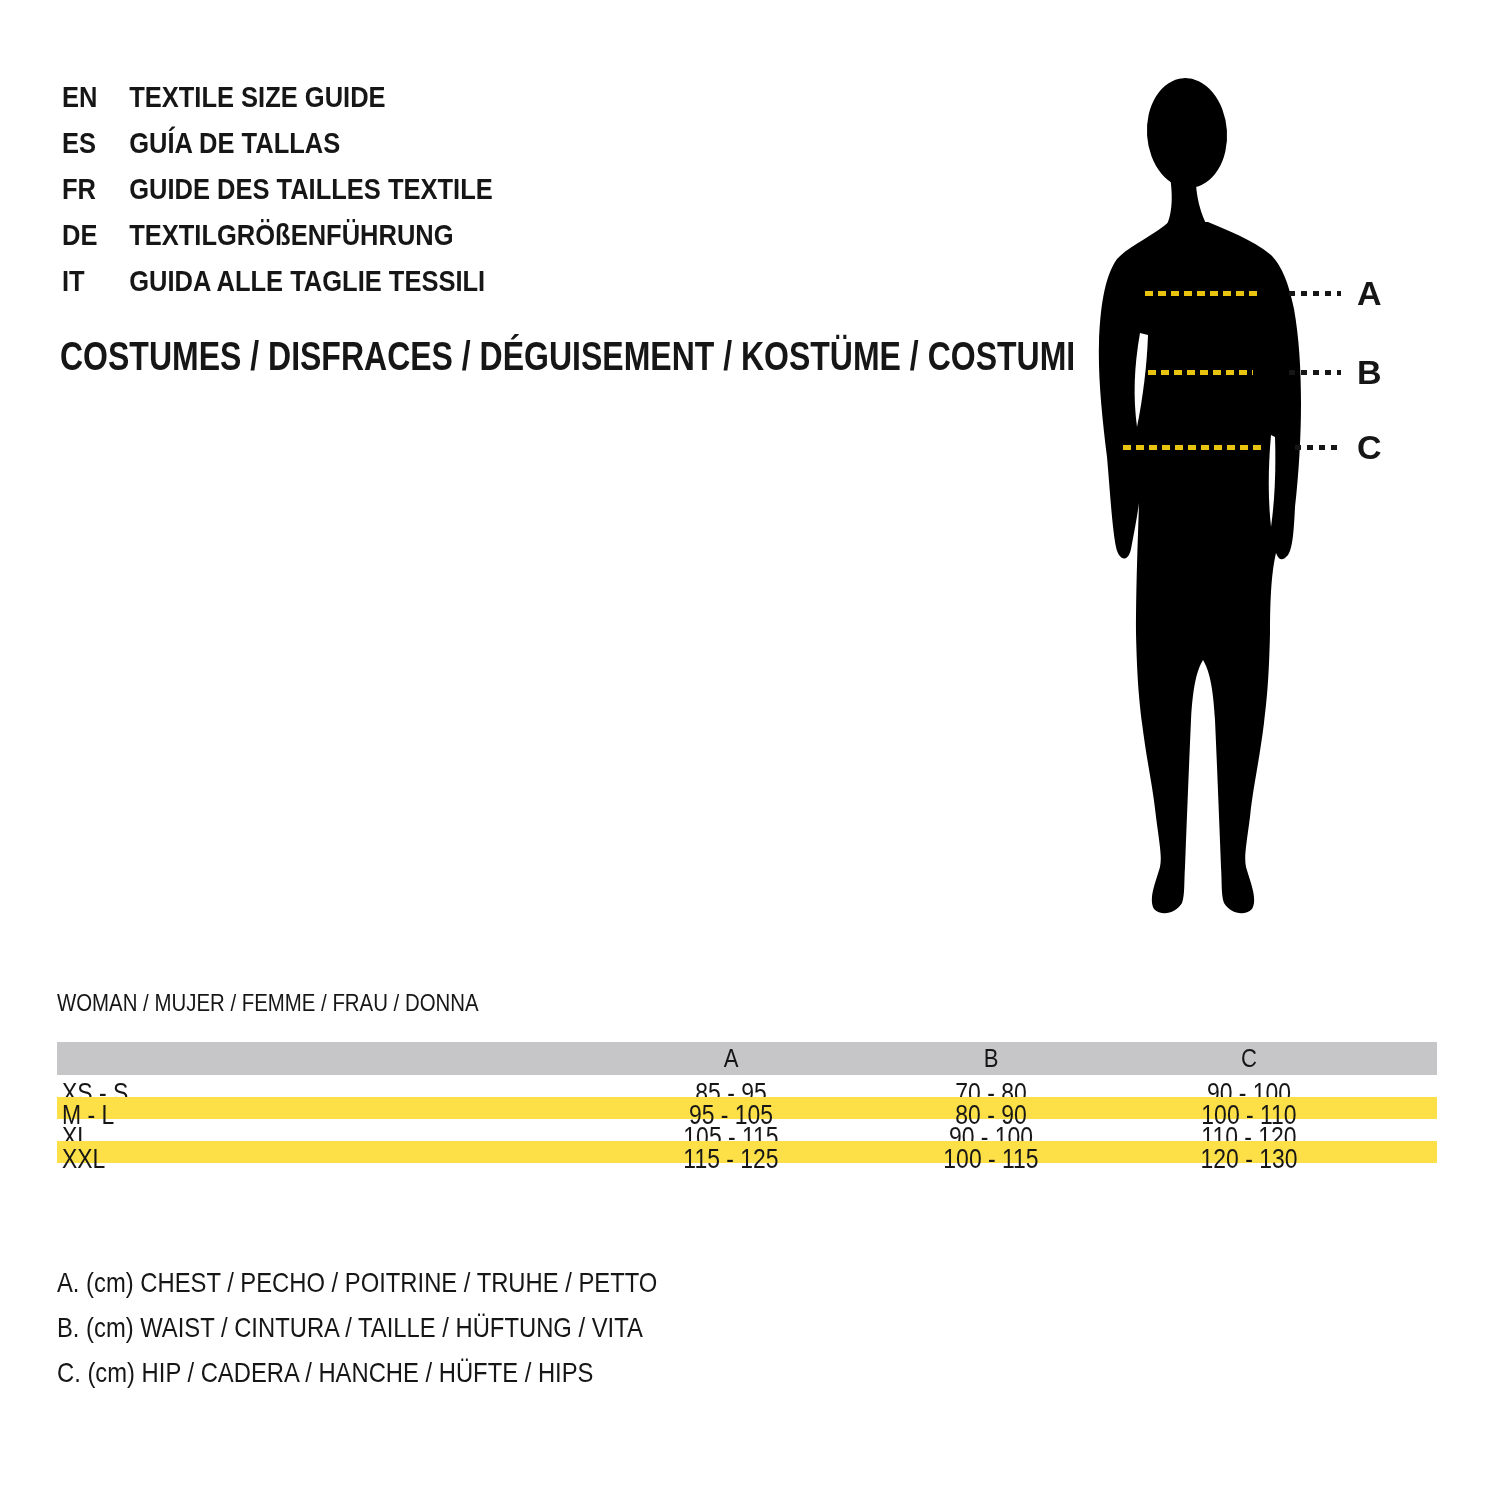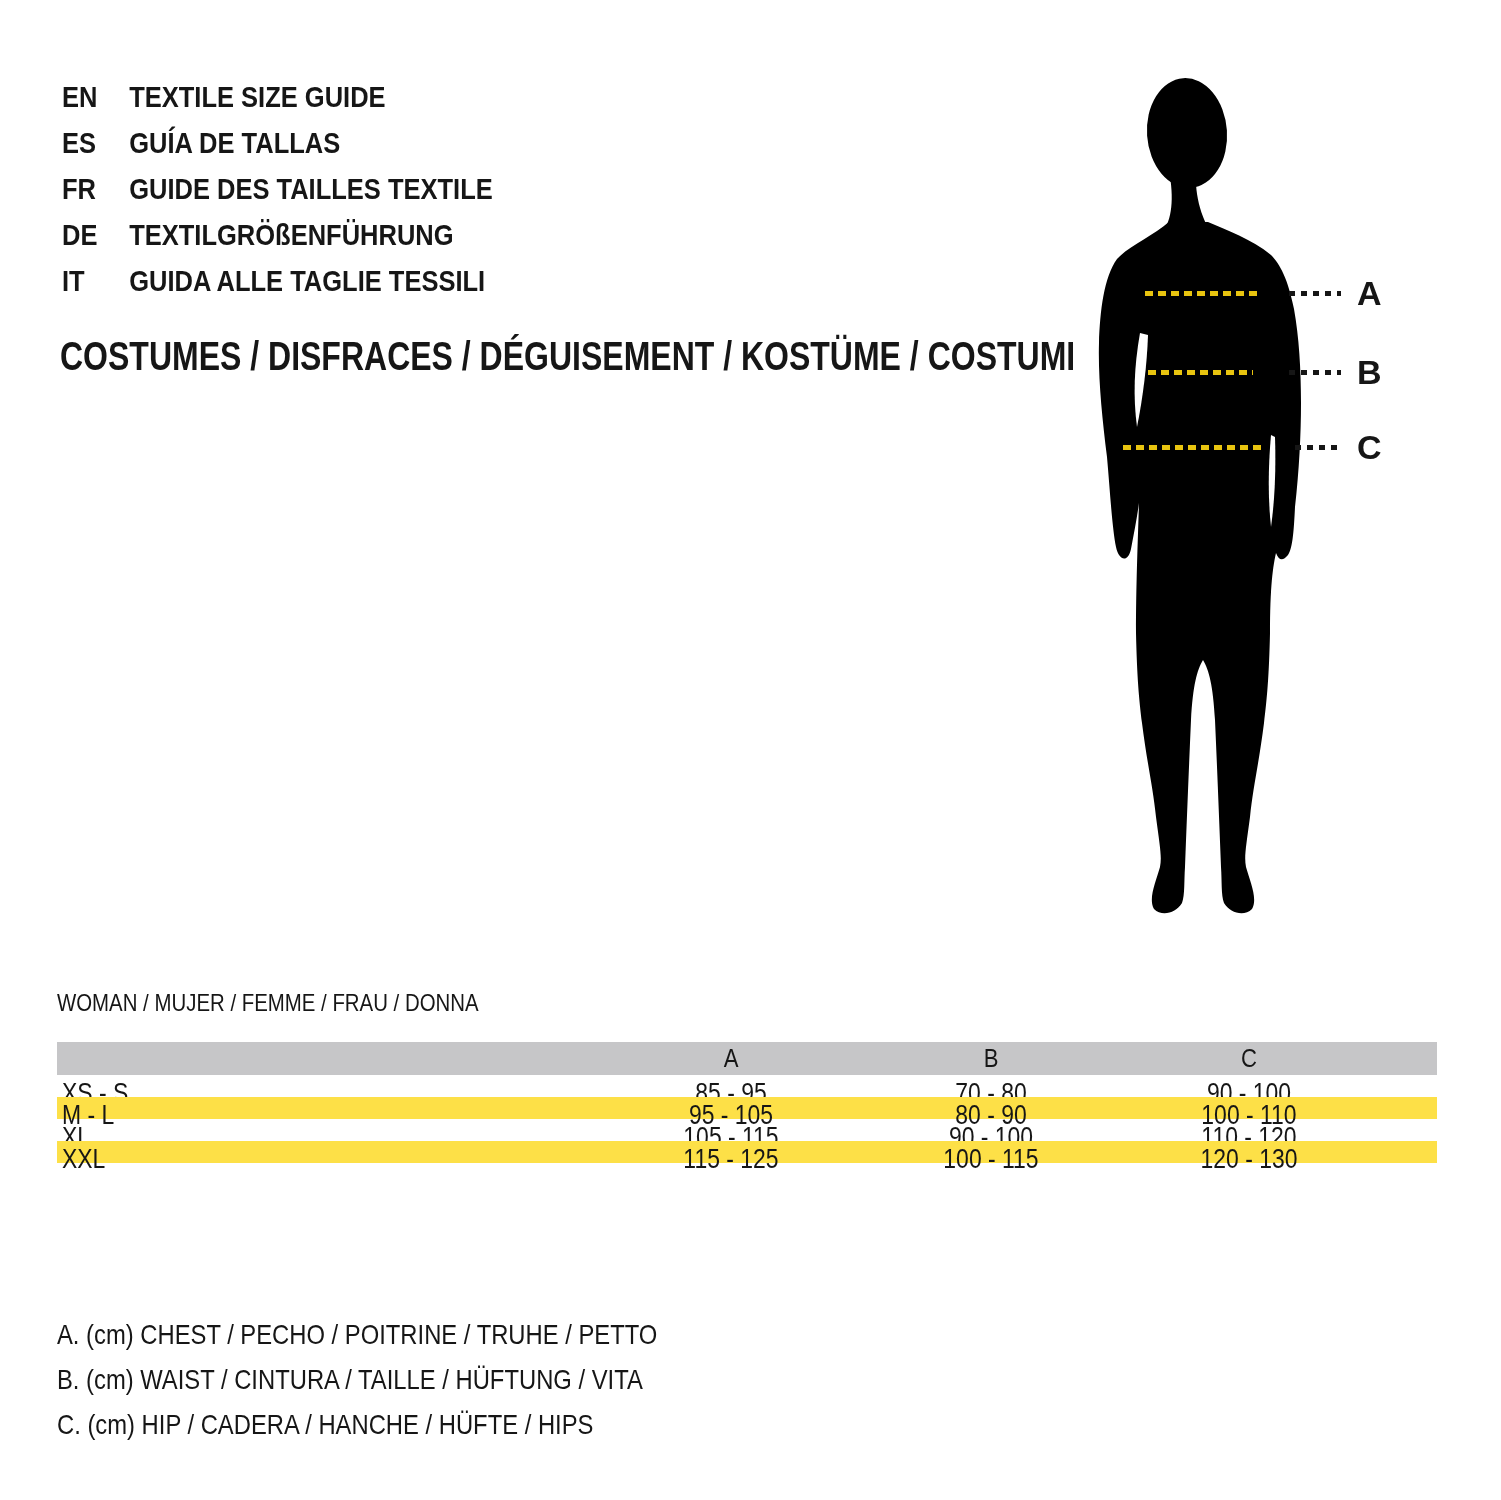--- a/index.html
+++ b/index.html
@@ -32,21 +32,21 @@
   #size-table{position:absolute;left:57px;top:1042px;width:1380px;}
   .t-header{position:relative;height:33px;line-height:33px;background:#c6c6c8;font-size:26px;}
   .t-row{position:relative;height:22px;line-height:36px;font-size:27px;}
   .t-row.alt{background:#fde047;}
   .cell-left{position:absolute;left:5px;top:0;}
   .col-a{left:674px;}
   .col-b{left:934px;}
   .col-c{left:1192px;}
 
   
-  #legend{position:absolute;left:57px;top:1312px;}
+  #legend{position:absolute;left:57px;top:1260px;}
   .legend-line{height:45px;line-height:45px;font-size:28px;
                transform:scaleX(.85);transform-origin:0 50%;white-space:nowrap;}
 </style>
 </head>
 <body>
 
 <div id="stage">
 
   <div id="lang-list">
     <div class="lang-row">

